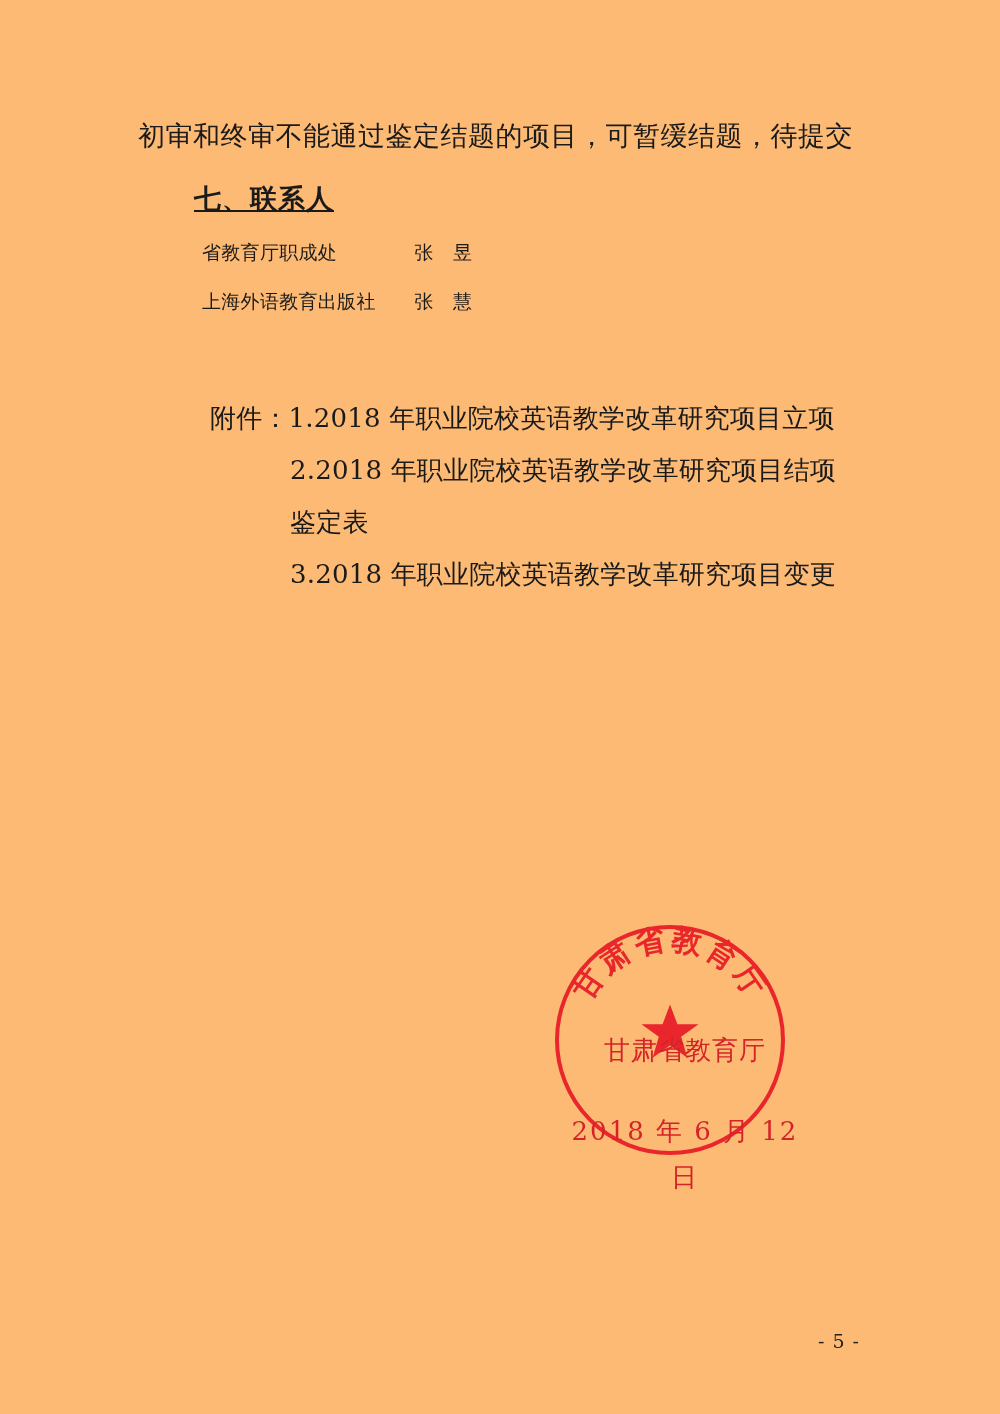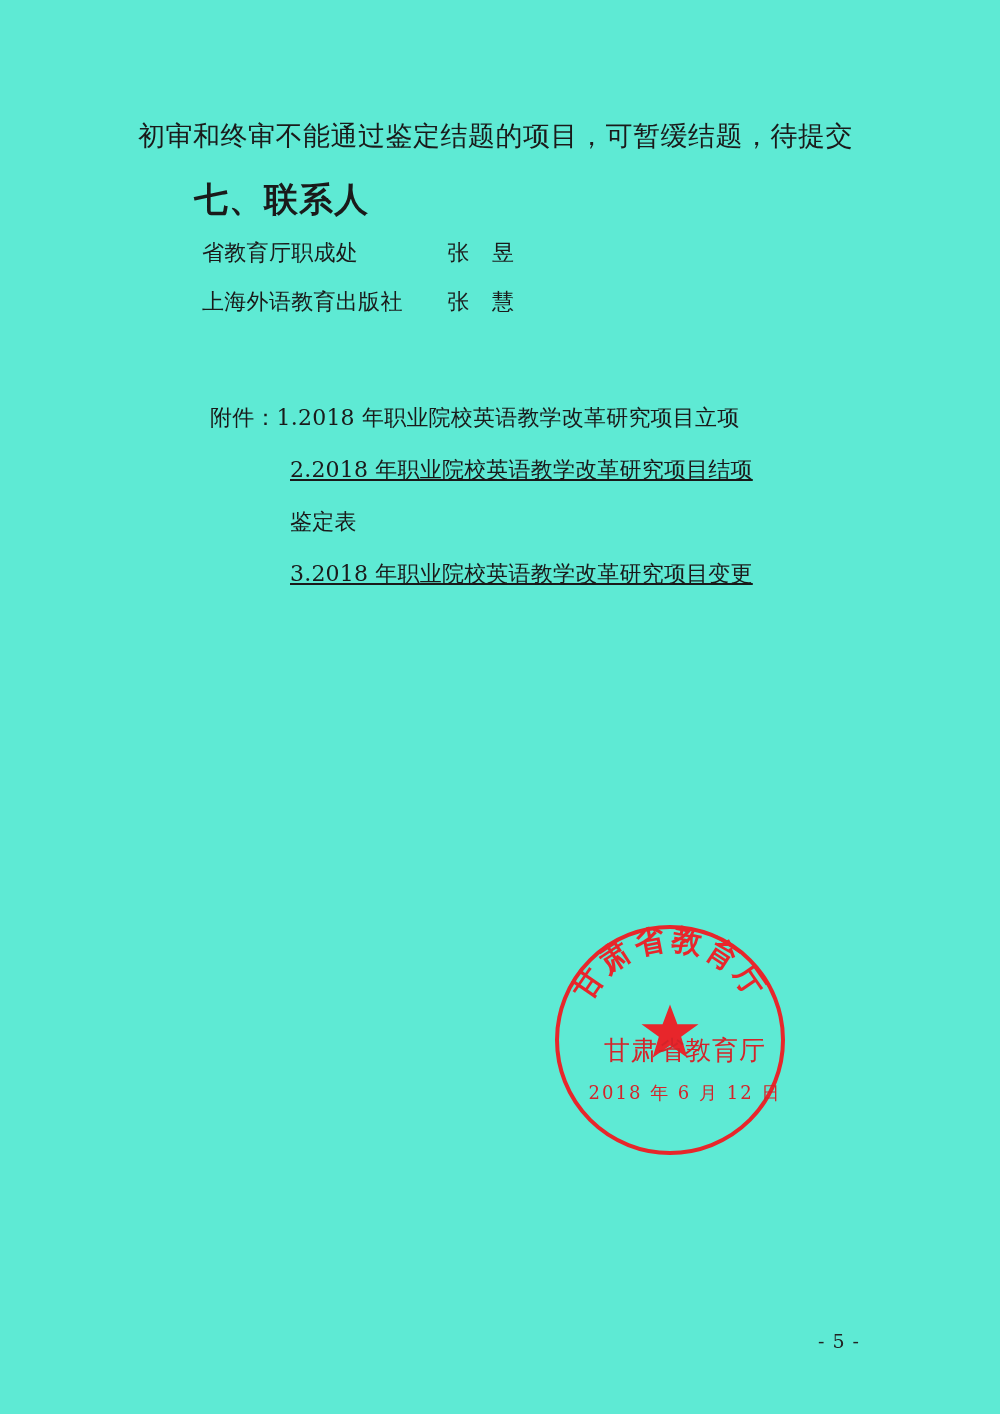--- a/index.html
+++ b/index.html
@@ -9,21 +9,21 @@
   }
   body {
     font-family: "DejaVu Serif", "Liberation Serif", serif;
     color: #1a1a1a;
   }
   .page {
     position: relative;
     width: 1000px;
     height: 1414px;
     margin: 0 auto;
-    background: #5eead4;
+    background: #fdba74;
     overflow: hidden;
   }
   .content {
     position: absolute;
     left: 138px;
     top: 110px;
     width: 730px;
   }
   .para {
     font-size: 27px;
@@ -34,47 +34,48 @@
   }
   .para-line {
     display: block;
     white-space: nowrap;
   }
   .para-line.justified {
     display: flex;
     justify-content: space-between;
   }
   .section-title {
-    font-size: 34px;
+    font-size: 27px;
     line-height: 54px;
     font-weight: bold;
     font-family: "DejaVu Sans", "Liberation Sans", sans-serif;
     margin: 10px 0 2px 0;
     padding-left: 56px;
     letter-spacing: 1px;
+    text-decoration: underline;
   }
   .contact-line {
-    font-size: 22px;
+    font-size: 19px;
     line-height: 49px;
     padding-left: 64px;
     white-space: pre;
     letter-spacing: 0.3px;
   }
   .attach-block {
     margin-top: 66px;
   }
   .attach-line {
-    font-size: 22px;
+    font-size: 26px;
     line-height: 52px;
     padding-left: 72px;
     white-space: pre;
     letter-spacing: 0.2px;
   }
   .attach-line.indent-1 { padding-left: 152px; }
-  .attach-line.indent-2 { padding-left: 152px; text-decoration: underline; }
+  .attach-line.indent-2 { padding-left: 152px; }
 
   
   .seal {
     position: absolute;
     left: 555px;
     top: 925px;
     width: 230px;
     height: 230px;
   }
   .seal-ring {
@@ -116,24 +117,25 @@
     text-align: center;
     color: #d4242a;
   }
   .sig-name {
     font-size: 26px;
     line-height: 40px;
     letter-spacing: 1px;
     font-family: "DejaVu Serif", "Liberation Serif", serif;
   }
   .sig-date {
-    font-size: 18px;
+    font-size: 26px;
     line-height: 46px;
     letter-spacing: 2px;
     font-family: "DejaVu Serif", "Liberation Serif", serif;
+    margin-top: 38px;
   }
   .page-number {
     position: absolute;
     right: 140px;
     bottom: 62px;
     font-size: 19px;
     color: #222;
     letter-spacing: 1px;
     font-family: "DejaVu Serif", "Liberation Serif", serif;
   }

